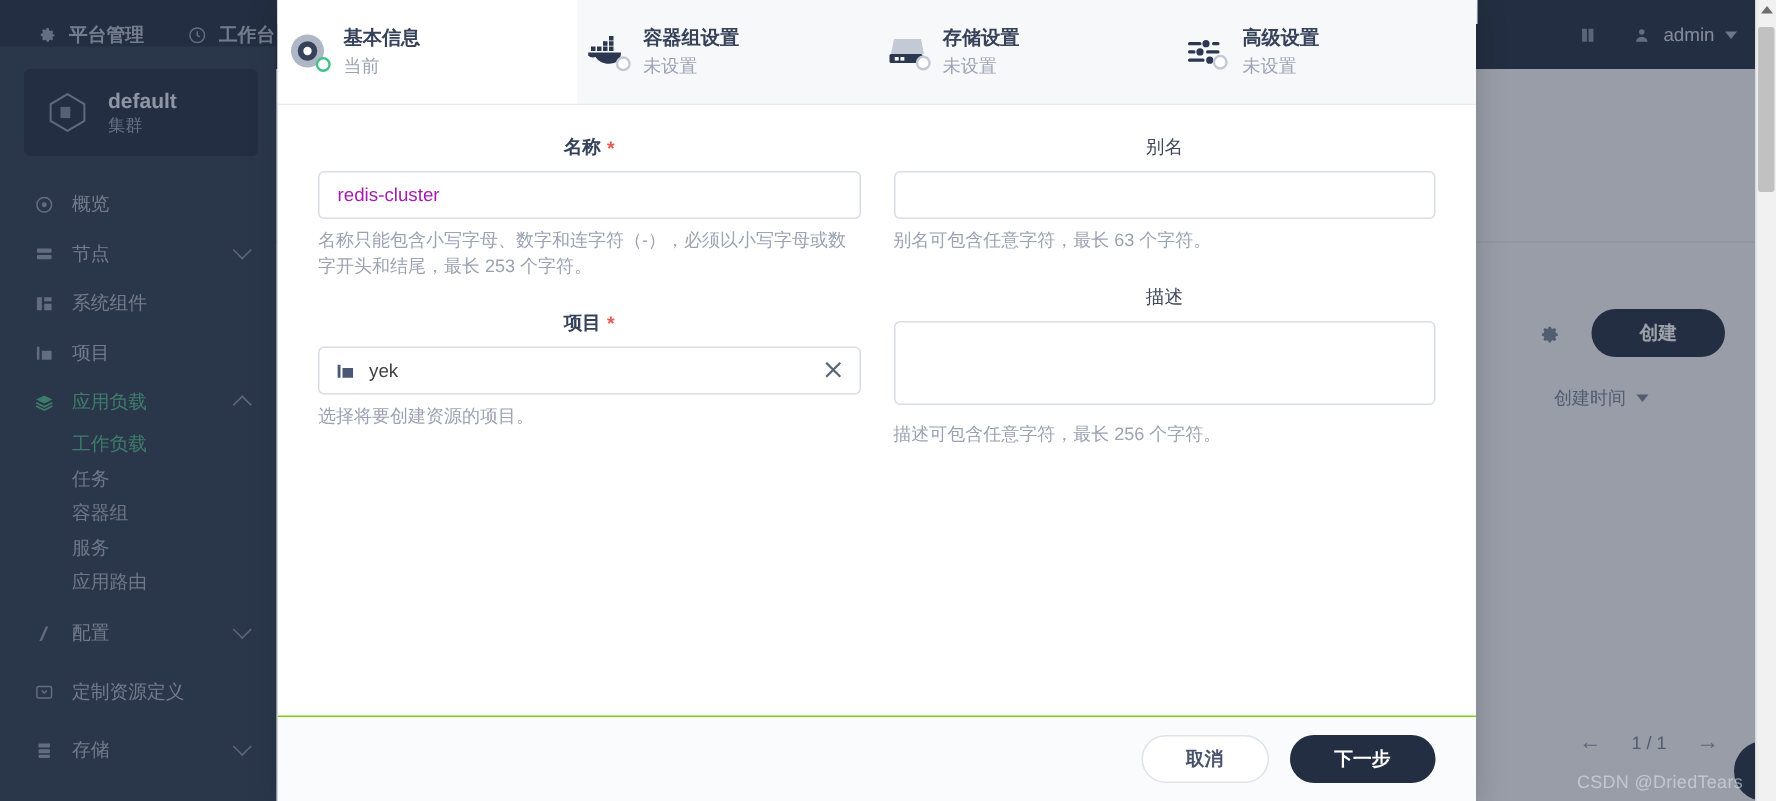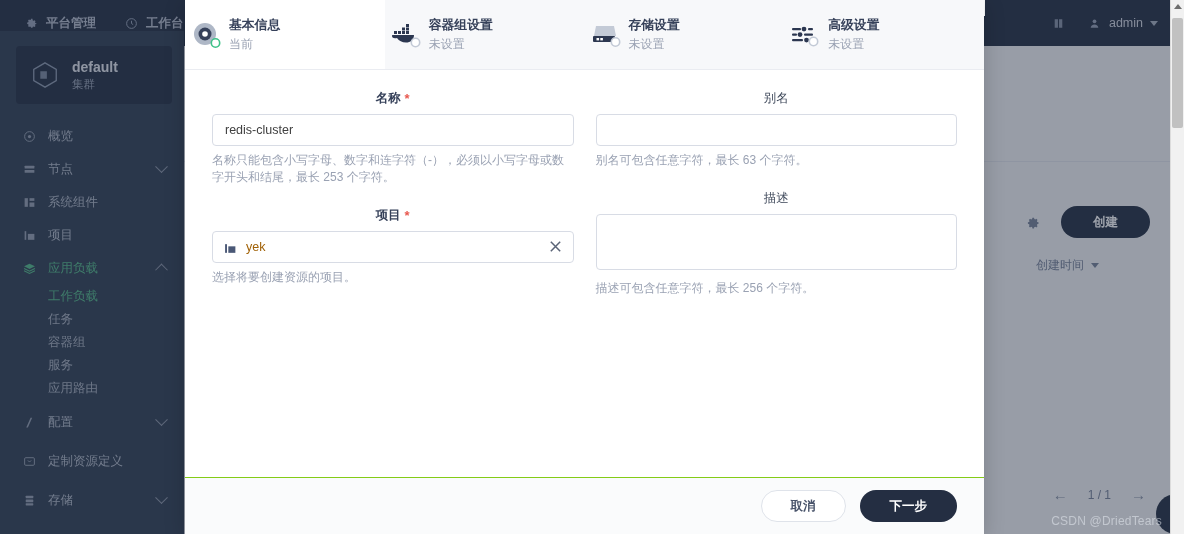--- a/index.html
+++ b/index.html
@@ -92,33 +92,33 @@
 
   .modal-body { flex: 1; padding: 20px 27px 0 27px; background: #fff; overflow: hidden; }
   .grid { display: flex; gap: 22px; }
   .col { width: 375px; }
   .field { margin-bottom: 9px; }
   .f-label { font-size: 12.4px; color: #36415a; font-weight: bold; margin-bottom: 7px; display: flex; align-items: center; gap: 4px; justify-content: center; }
   .f-label.plain { font-weight: normal; color: #3d4759; }
   .req { color: #e8584f; font-size: 13px; line-height: 8px; }
   .f-input {
     width: 100%; height: 32px; border: 1px solid #d8dce5; border-radius: 4px;
-    padding: 0 12px; font-size: 12.5px; color: #404040; font-family: inherit;
+    padding: 0 12px; font-size: 12.5px; color: #a21caf; font-family: inherit;
     background: #fff; outline: none;
   }
   .f-input::placeholder { color: #b6bcc8; }
   .f-hint { font-size: 12px; color: #9aa2b3; line-height: 17px; margin-top: 6px; }
   .select-wrap { position: relative; }
   .select-box {
     width: 100%; height: 32px; border: 1px solid #d8dce5; border-radius: 4px;
     display: flex; align-items: center; padding: 0 32px 0 11px; gap: 9px; background: #fff;
   }
   .proj-ic { width: 13px; height: 13px; color: #4a5876; flex-shrink: 0; }
   .proj-ic svg { width: 13px; height: 13px; fill: currentColor; }
-  .proj-val { font-size: 12.5px; color: #a16207; }
+  .proj-val { font-size: 12.5px; color: #404040; }
   .clear-x { position: absolute; right: 11px; top: 8px; width: 15px; height: 15px; color: #5a6477; }
   .clear-x svg { width: 15px; height: 15px; stroke: currentColor; stroke-width: 1.6; fill: none; }
   .f-textarea {
     width: 100%; height: 56px; border: 1px solid #d8dce5; border-radius: 4px;
     padding: 8px 11px; font-size: 12.5px; color: #36415a; font-family: inherit;
     resize: none; outline: none; background: #fff;
   }
 
   .modal-footer {
     height: 57px; background: #fafbfc; border-top: 1px solid #84cc16;

